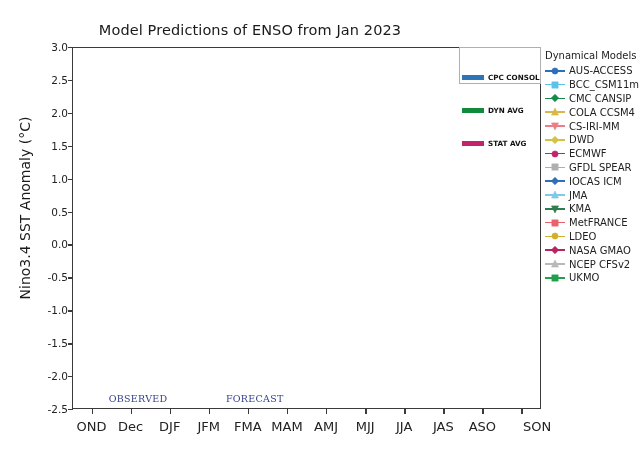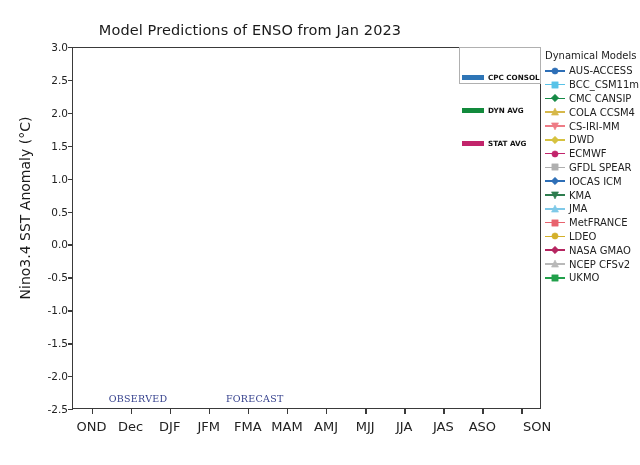--- a/index.html
+++ b/index.html
@@ -485,35 +485,35 @@
           <div class="mlg-mark">
             <div class="mlg-line" style="background: rgb(46, 111, 183);"></div>
             <svg width="20" height="12" style="position: absolute; left: 0px; top: 0px;">
               <polygon points="10,2.3 13.7,6 10,9.7 6.300000000000001,6" fill="#2E6FB7" stroke="#2E6FB7" stroke-width="0.6"></polygon>
             </svg>
           </div>
           <div class="mlg-text">IOCAS ICM</div>
         </div>
         <div class="mlg-row">
           <div class="mlg-mark">
+            <div class="mlg-line" style="background: rgb(127, 201, 232);"></div>
+            <svg width="20" height="12" style="position: absolute; left: 0px; top: 0px;">
+              <polygon points="10,2.0999999999999996 13.5,9.1 6.5,9.1" fill="#7FC9E8" stroke="#7FC9E8" stroke-width="0.6"></polygon>
+            </svg>
+          </div>
+          <div class="mlg-text">JMA</div>
+        </div>
+        <div class="mlg-row">
+          <div class="mlg-mark">
             <div class="mlg-line" style="background: rgb(46, 125, 79);"></div>
             <svg width="20" height="12" style="position: absolute; left: 0px; top: 0px;">
               <polygon points="10,9.9 13.5,2.9 6.5,2.9" fill="#2E7D4F" stroke="#2E7D4F" stroke-width="0.6"></polygon>
             </svg>
           </div>
           <div class="mlg-text">KMA</div>
-        </div>
-        <div class="mlg-row">
-          <div class="mlg-mark">
-            <div class="mlg-line" style="background: rgb(127, 201, 232);"></div>
-            <svg width="20" height="12" style="position: absolute; left: 0px; top: 0px;">
-              <polygon points="10,2.0999999999999996 13.5,9.1 6.5,9.1" fill="#7FC9E8" stroke="#7FC9E8" stroke-width="0.6"></polygon>
-            </svg>
-          </div>
-          <div class="mlg-text">JMA</div>
         </div>
         <div class="mlg-row">
           <div class="mlg-mark">
             <div class="mlg-line" style="background: rgb(232, 99, 110);"></div>
             <svg width="20" height="12" style="position: absolute; left: 0px; top: 0px;">
               <rect x="6.9" y="2.9" width="6.2" height="6.2" fill="#E8636E" stroke="#E8636E" stroke-width="0.6"></rect>
             </svg>
           </div>
           <div class="mlg-text">MetFRANCE</div>
         </div>

